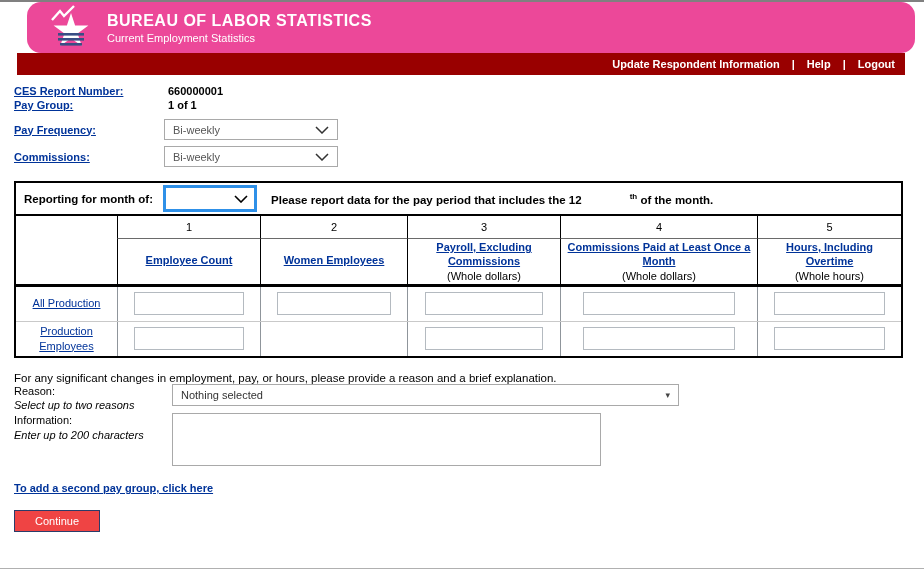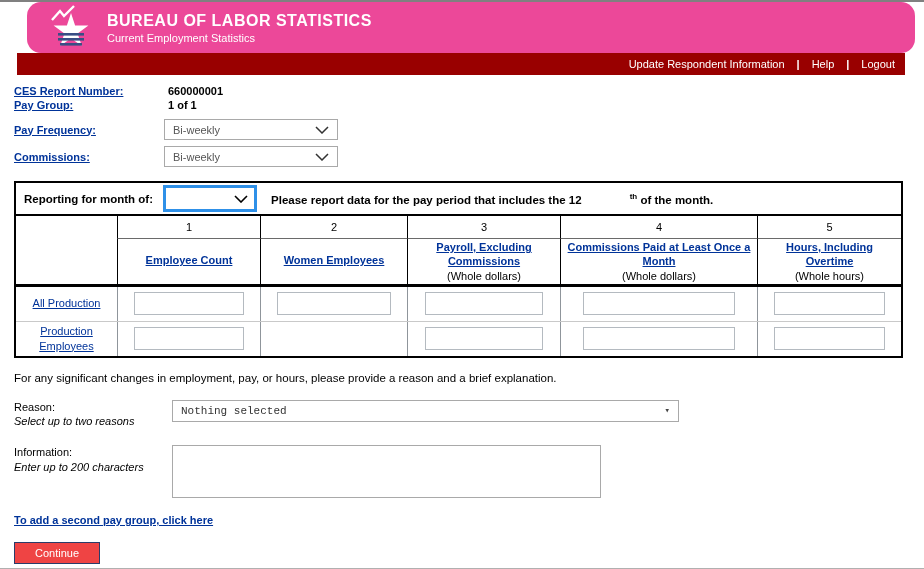--- a/index.html
+++ b/index.html
@@ -7,21 +7,21 @@
     font-family:"Liberation Sans", sans-serif; font-size:11px; color:#000; }
   .page { width:924px; height:569px; border-top:2px solid #808080; border-bottom:1px solid #b0b0b0; position:relative; }
 
   
   .masthead { margin-left:27px; width:888px; height:51px; background:#ec4899; display:flex; align-items:center;border-radius:14px; }
   .logo { margin-left:22px; flex:0 0 auto; }
   .mast-text { margin-left:14px; color:#fff; }
   .mast-title { font-size:16px; font-weight:bold; letter-spacing:.5px; }
   .mast-sub { font-size:11px; margin-top:2px; }
   .redbar { margin-left:17px; width:888px; height:22px; background:#990000; display:flex; align-items:center; justify-content:flex-end; padding-right:10px; }
-  .redbar a { color:#fff; text-decoration:none; font-weight:400; font-size:11px; cursor:pointer; }
+  .redbar a { color:#fff; text-decoration:none; font-weight:700; font-size:11px; cursor:pointer; }
   .redbar .sep { color:#fff; margin:0 12px; font-weight:600; }
 
   
   .content { margin-left:14px; width:889px; }
   .info { margin-top:10px; }
   .info-row { display:flex; align-items:center; margin-bottom:2px; }
   .info-label { width:150px; flex:0 0 auto; }
   .blue-link { color:#003399; font-weight:bold; text-decoration:underline; cursor:pointer; }
   .info-value { font-weight:bold; margin-left:4px; }
   .row-gap { margin-top:8px; margin-bottom:6px; }
@@ -47,24 +47,24 @@
   .col-sub { color:#000; font-weight:normal; margin-top:1px; }
   .datarow .cell { height:34px; border-left:1px solid #8f959b; }
   .datarow .cell:first-child { border-left:none; }
   .datarow { border-bottom:1px solid #c9c9c9; }
   .datarow:last-child { border-bottom:none; }
   .row-label { color:#003399; text-decoration:underline; cursor:pointer; line-height:1.3; display:inline-block; max-width:90px; }
   .cell input[type=text] { width:78%; height:23px; border:1px solid #b4bac0; background:#fff; font-family:"Liberation Sans",sans-serif; font-size:11px; padding:0 4px; }
 
   
   .changes-note { margin-top:14px; font-size:11.5px; }
-  .field-row { display:flex; margin-top:16px; }
+  .field-row { display:flex; margin-top:0; }
   .field-label { width:158px; flex:0 0 auto; line-height:1.35; }
   .hint { font-style:italic; }
-  .reason-select { width:507px; height:22px; border:1px solid #a9a9a9; display:flex; align-items:center; justify-content:space-between; padding:0 8px; color:#333; cursor:pointer;font-family:Liberation Mono, monospace; }
+  .reason-select { width:507px; height:22px; border:1px solid #a9a9a9; display:flex; align-items:center; justify-content:space-between; padding:0 8px; color:#333; cursor:pointer; }
   .caret { color:#444; font-size:9px; }
   textarea.explanation { width:429px; height:53px; border:1px solid #a9a9a9; resize:none; font-family:"Liberation Sans",sans-serif; font-size:11px; padding:3px 5px; }
   .addgroup { display:inline-block; margin-top:16px; color:#003399; font-weight:bold; text-decoration:underline; cursor:pointer; }
   .continue-btn { margin-top:16px; background:#ef4444; color:#fff; border:1px solid #2a3c69; padding:4px 20px; font-family:"Liberation Sans",sans-serif; font-size:11px; cursor:pointer; }
 </style>
 </head>
 <body>
 
 <div class="page">
 

